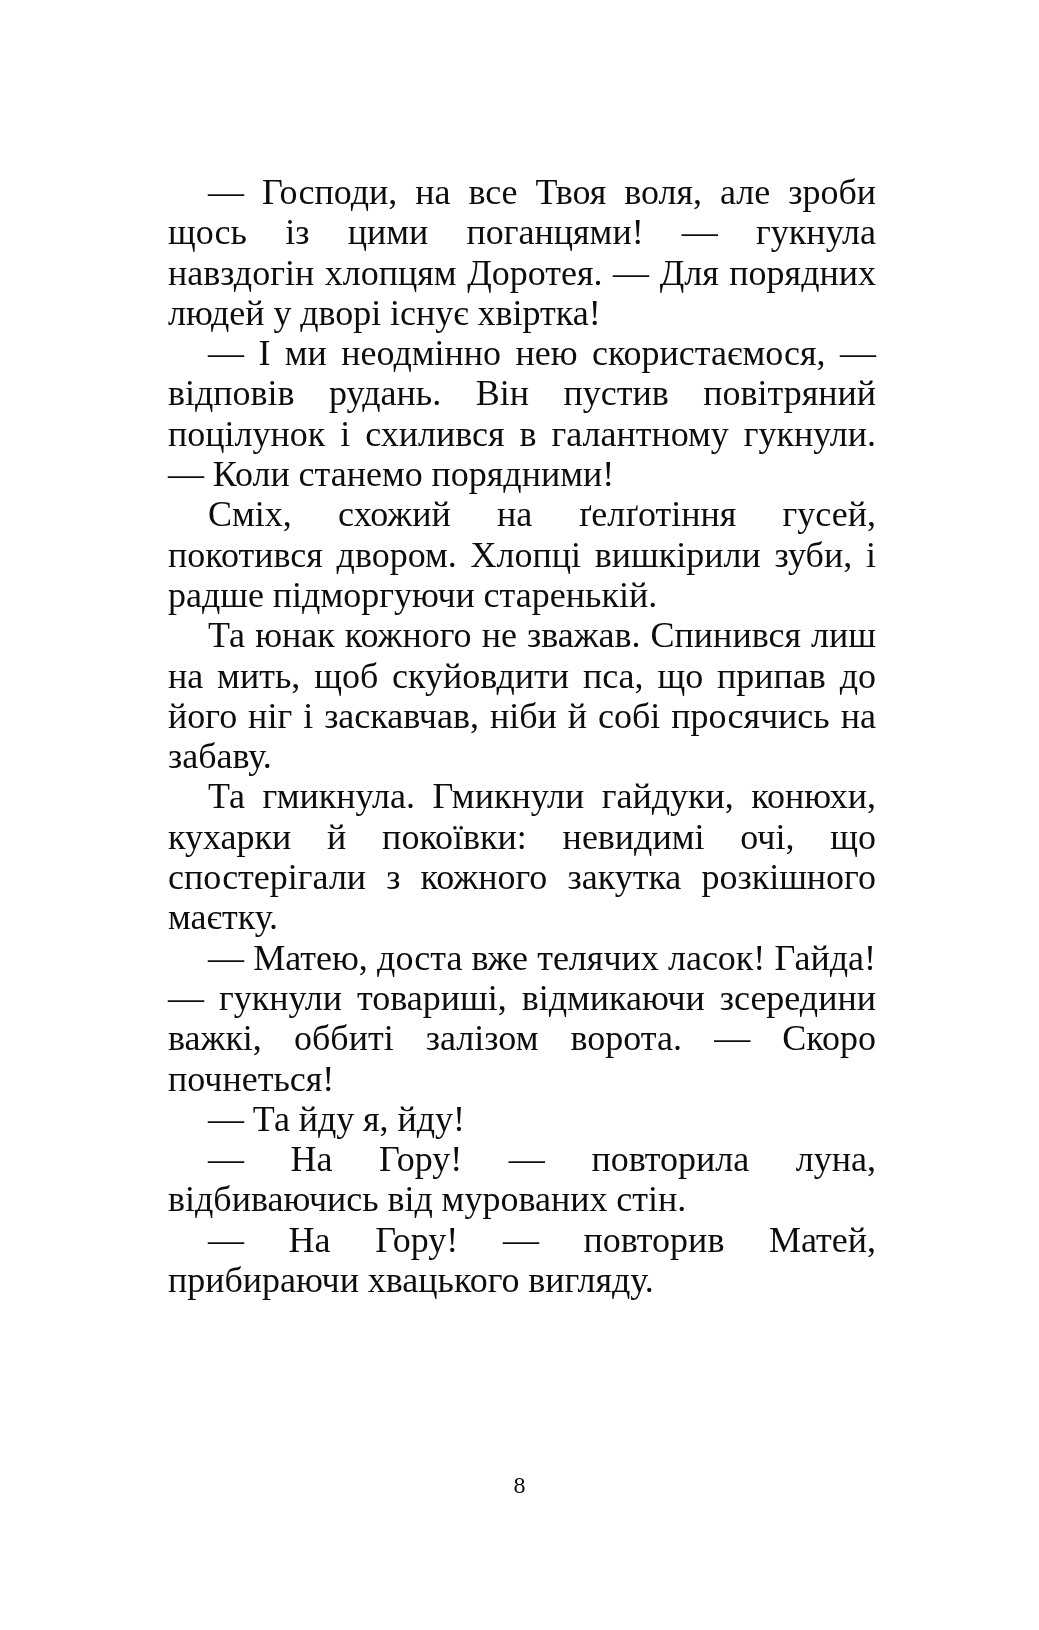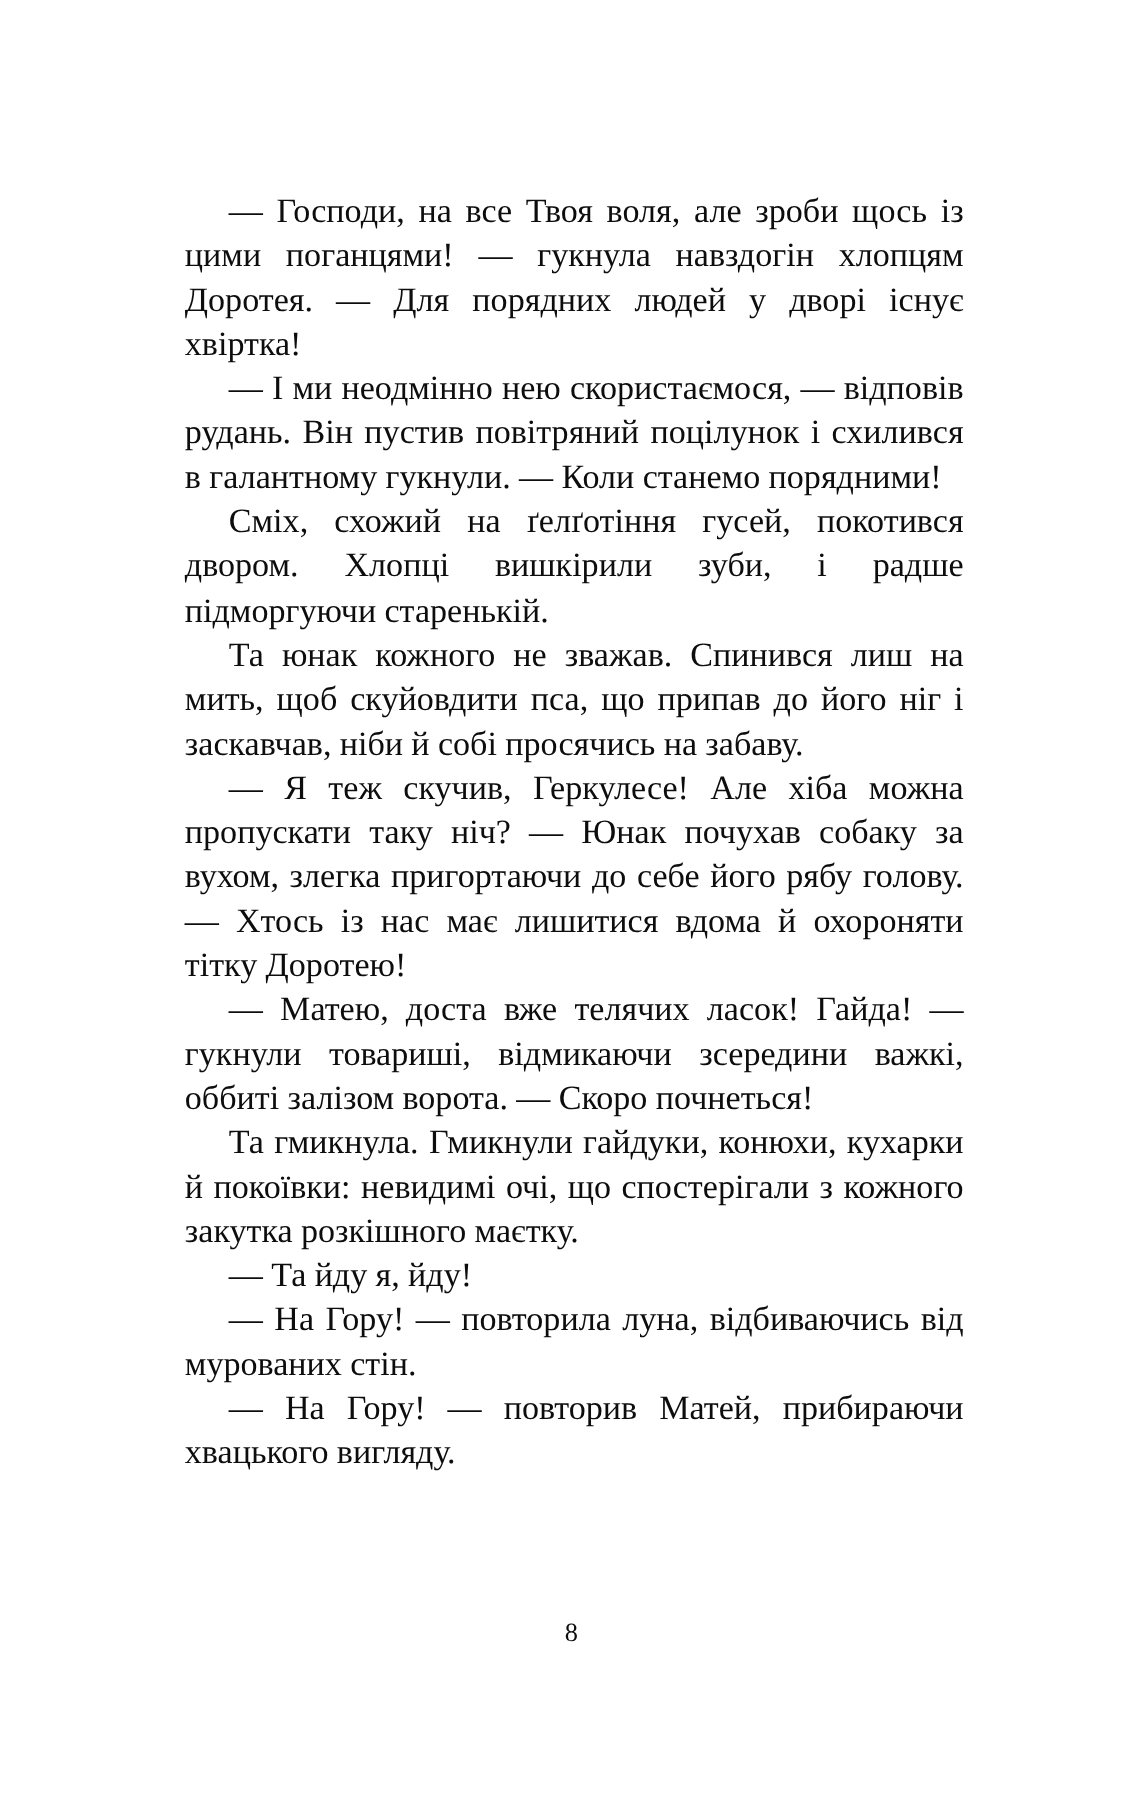--- a/index.html
+++ b/index.html
@@ -14,21 +14,21 @@
     background: #ffffff;
     margin: 0 auto;
     overflow: hidden;
   }
   .textblock {
     position: absolute;
     left: 168px;
     top: 172px;
     width: 708px;
     font-family: "Liberation Serif", "DejaVu Serif", serif;
-    font-size: 31px;
+    font-size: 36px;
     line-height: 40.3px;
     color: #0d0d0d;
     text-align: justify;
     text-justify: inter-word;
     -webkit-hyphens: none;
     hyphens: none;
     word-spacing: -0.2px;
   }
   .para {
     margin: 0;
@@ -49,23 +49,22 @@
 </head>
 <body>
 
 <div class="page">
 
   <div class="textblock">
     <p class="para">— Господи, на все Твоя воля, але зроби щось із цими поганцями! — гукнула навздогін хлопцям Доротея. — Для порядних людей у дворі існує хвіртка!</p>
     <p class="para">— І ми неодмінно нею скористаємося, — відповів рудань. Він пустив повітряний поцілунок і схилився в галантному гукнули. — Коли станемо порядними!</p>
     <p class="para">Сміх, схожий на ґелґотіння гусей, покотився двором. Хлопці вишкірили зуби, і радше підморгуючи старенькій.</p>
     <p class="para">Та юнак кожного не зважав. Спинився лиш на мить, щоб скуйовдити пса, що припав до його ніг і заскавчав, ніби й собі просячись на забаву.</p>
-    <p class="para">— Я теж скучив, Геркулесе! Але хіба можна пропускати таку ніч? — Юнак почухав собаку за вухом, злегка пригортаючи до себе його рябу голову. — Хтось із нас має лишитися вдома й охороняти тітку Доротею!</p>
+    <p class="para">Та гмикнула. Гмикнули гайдуки, конюхи, кухарки й покоївки: невидимі очі, що спостерігали з кожного закутка розкішного маєтку.</p>
     <p class="para">— Матею, доста вже телячих ласок! Гайда! — гукнули товариші, відмикаючи зсередини важкі, оббиті залізом ворота. — Скоро почнеться!</p>
-    <p class="para">Та гмикнула. Гмикнули гайдуки, конюхи, кухарки й покоївки: невидимі очі, що спостерігали з кожного закутка розкішного маєтку.</p>
     <p class="para">— Та йду я, йду!</p>
     <p class="para">— На Гору! — повторила луна, відбиваючись від мурованих стін.</p>
     <p class="para">— На Гору! — повторив Матей, прибираючи хвацького вигляду.</p>
   </div>
 
   <div class="folio">8</div>
 
 </div>
 
 </body></html>

